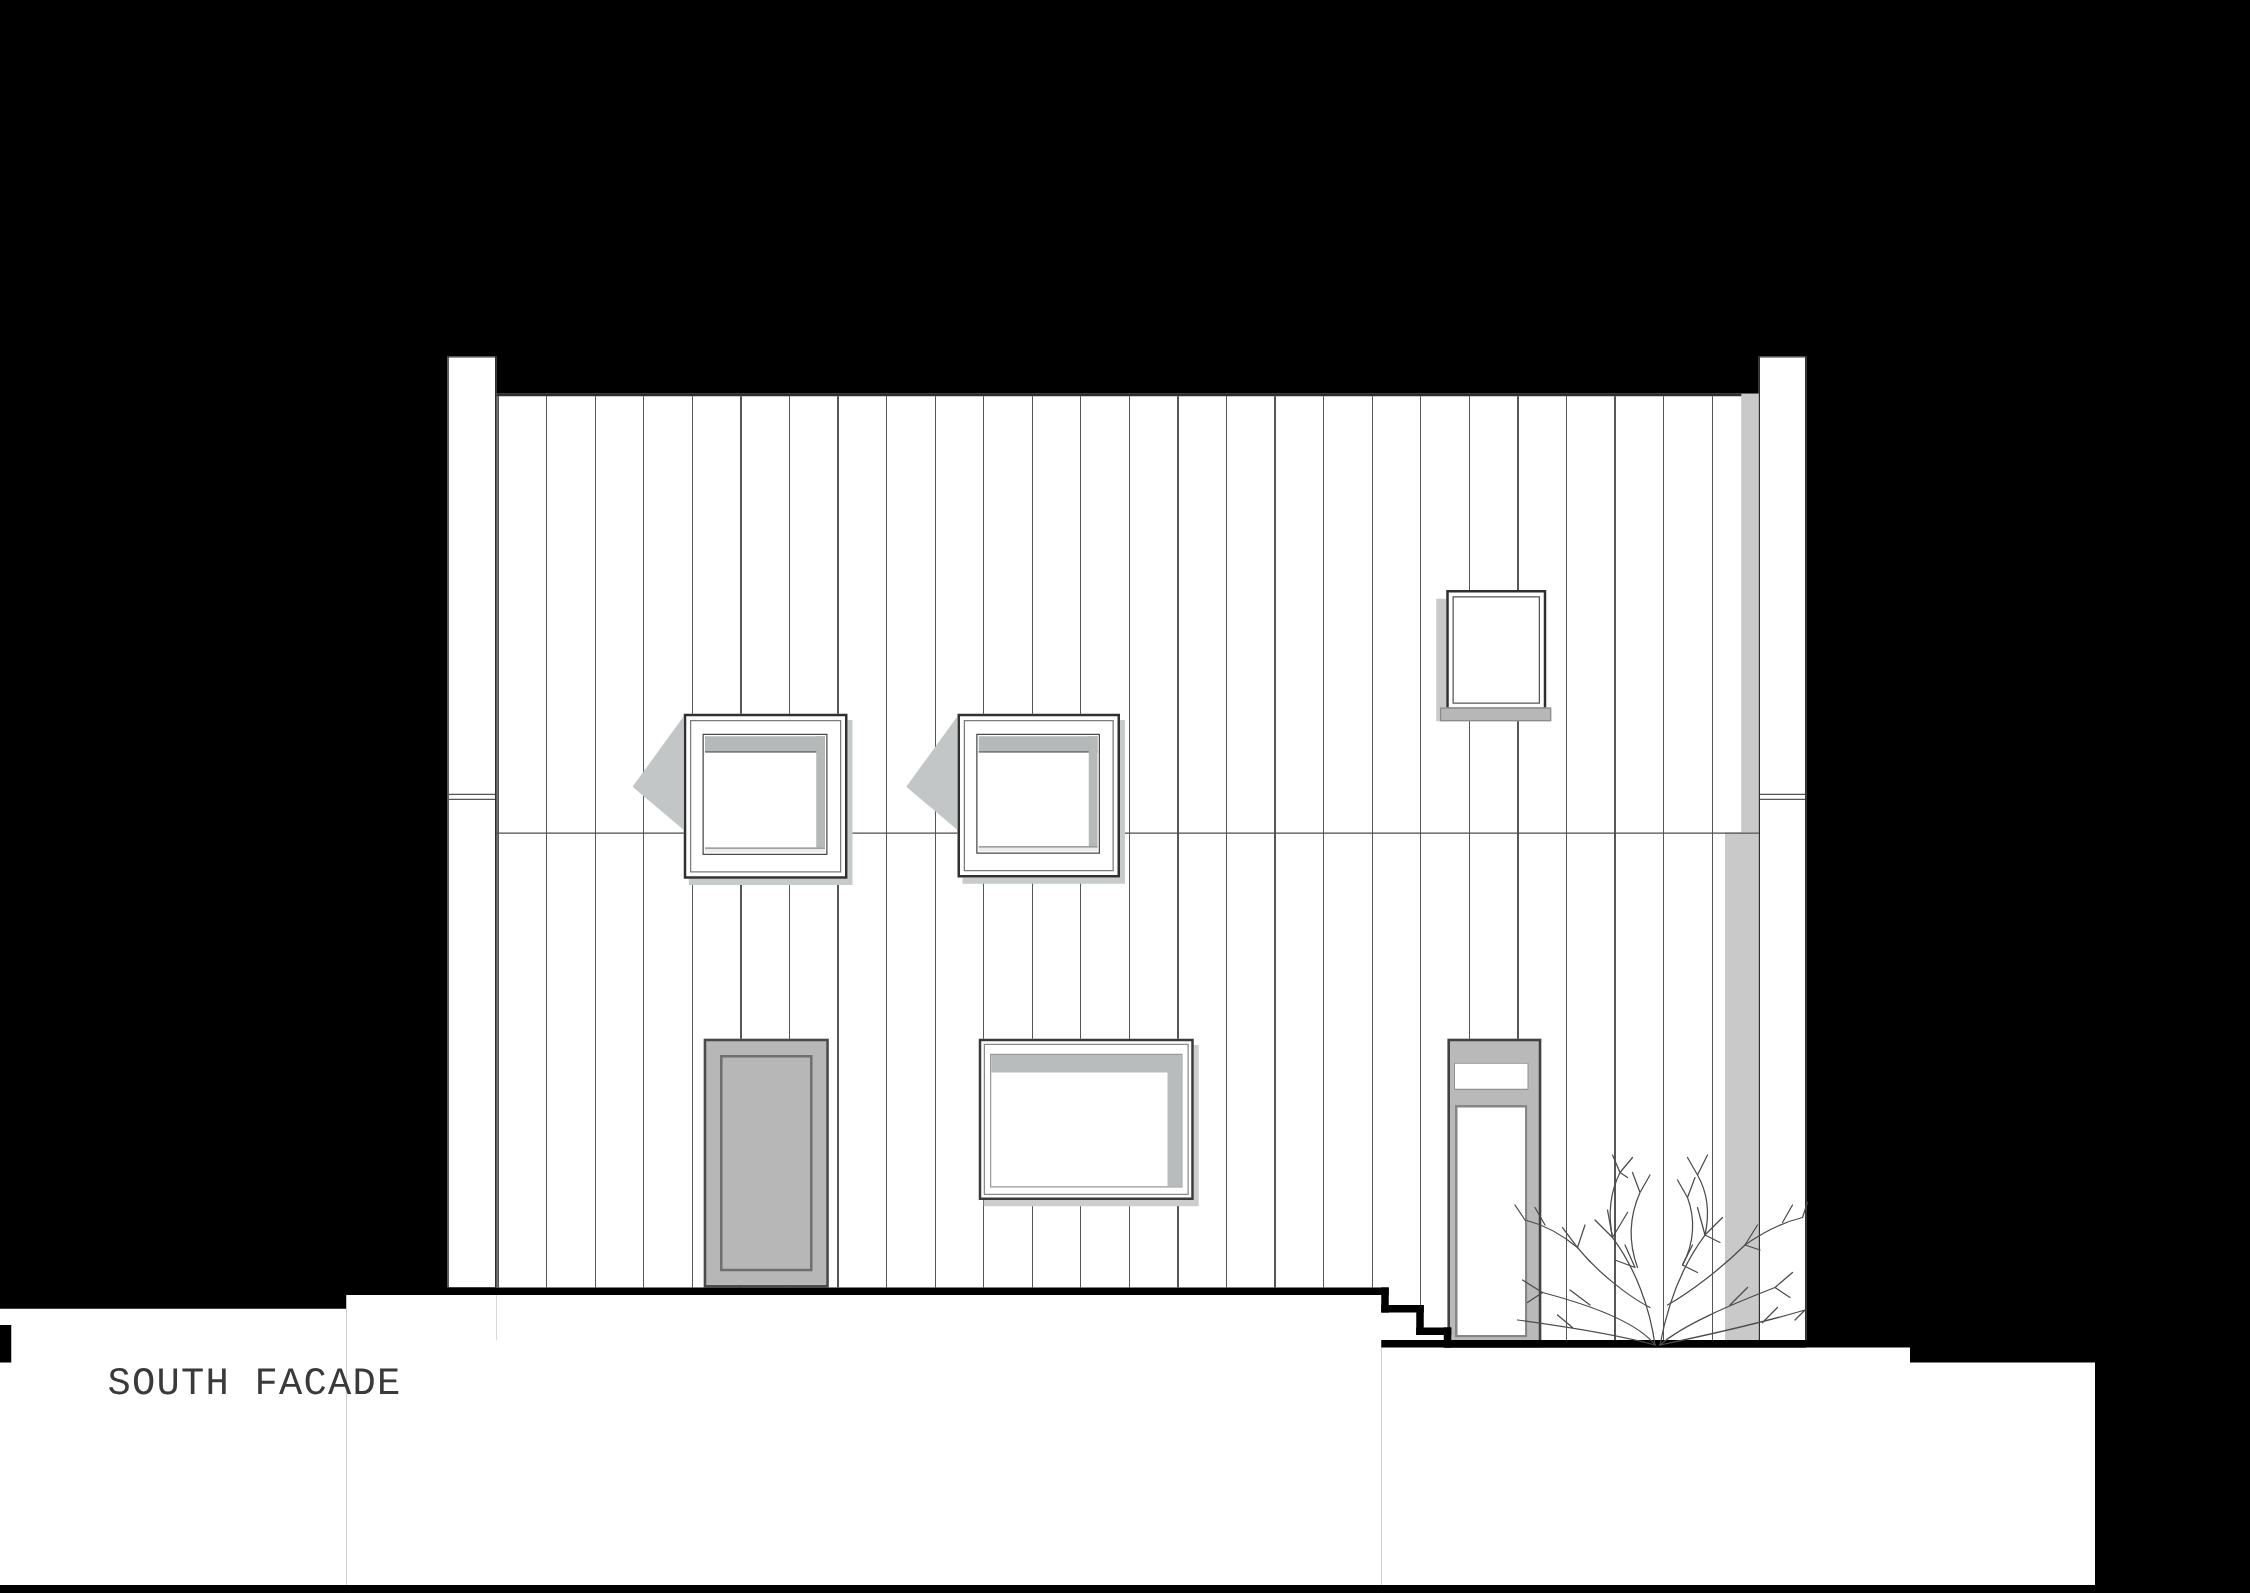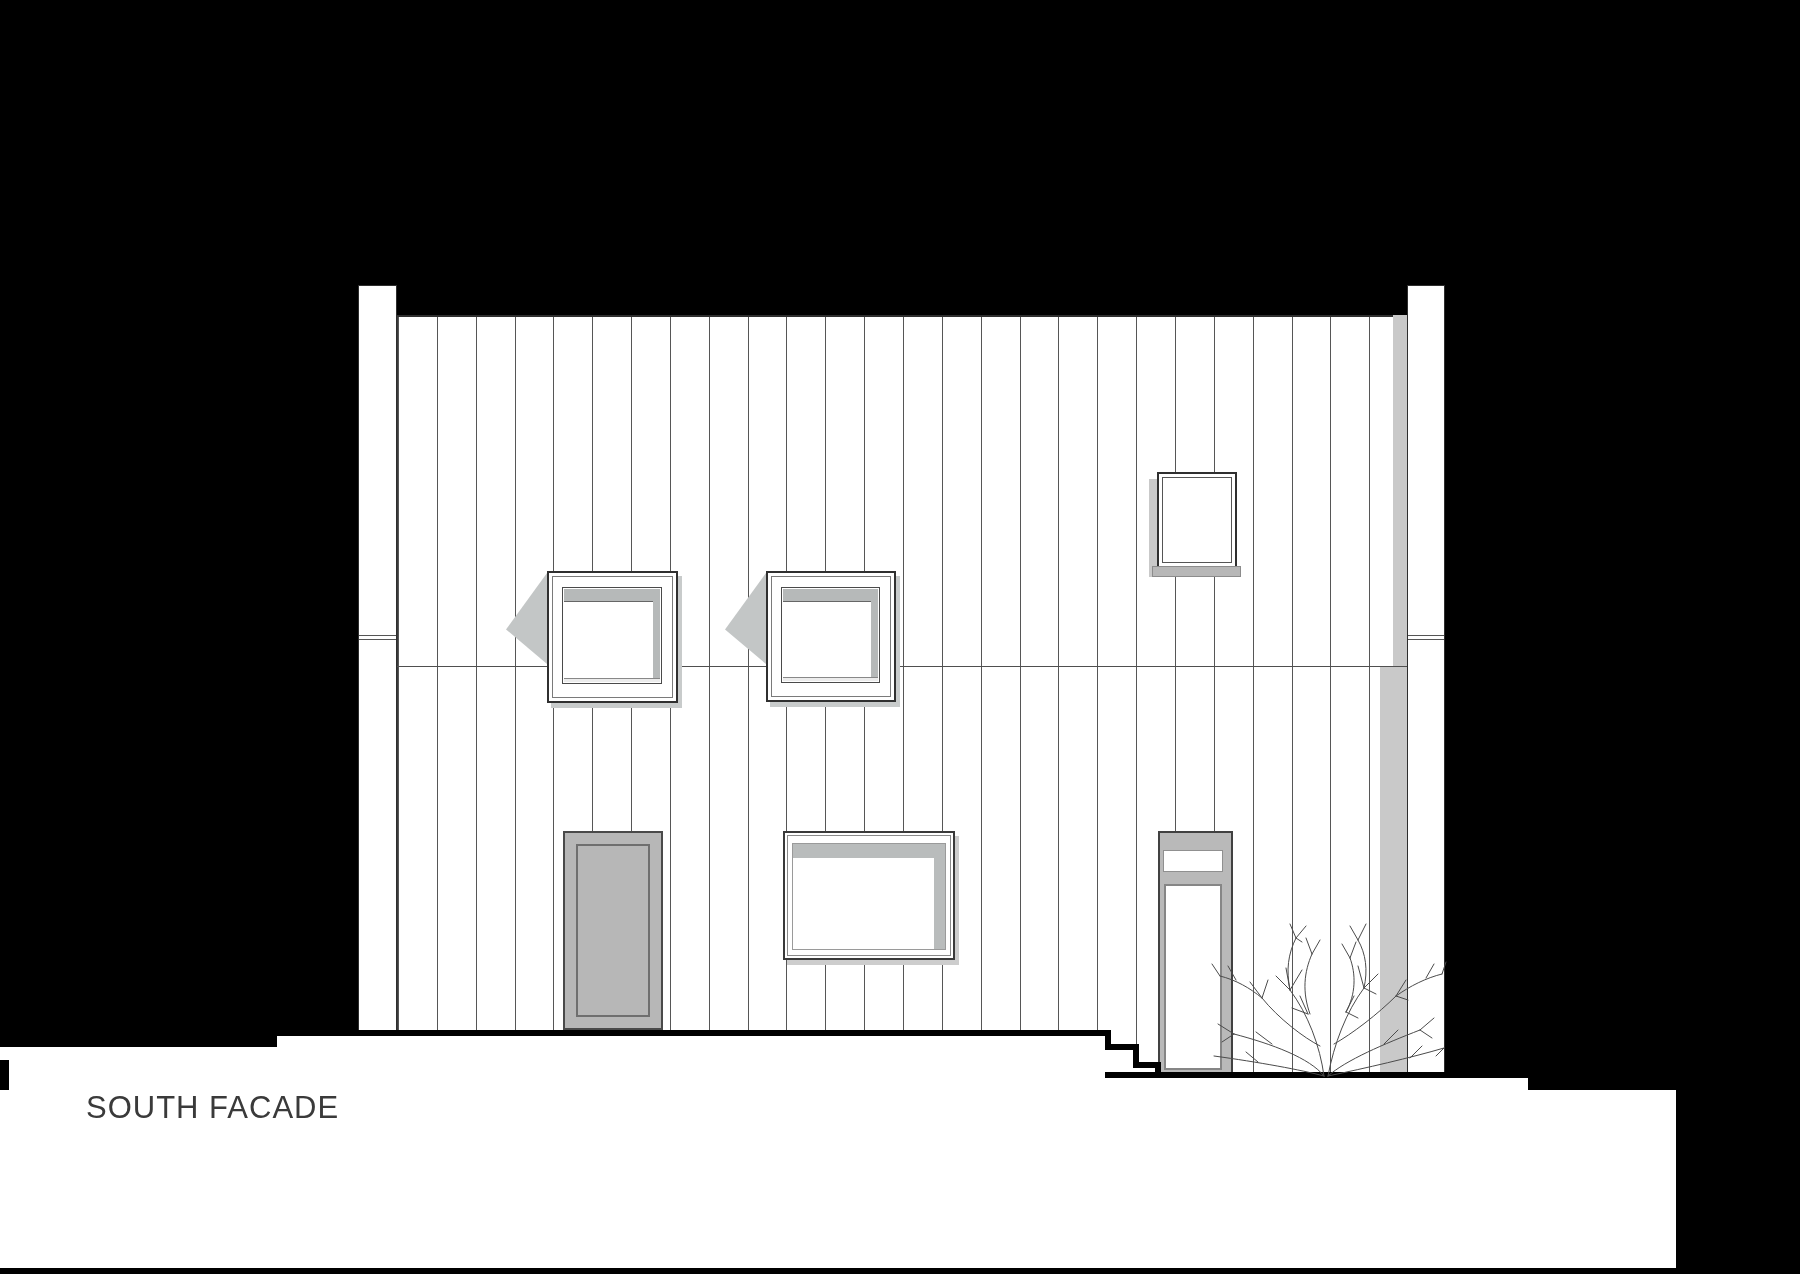--- a/index.html
+++ b/index.html
@@ -1,20 +1,20 @@
 <!DOCTYPE html>
 <html><head>
 <meta charset="utf-8">
 <style>
   * { box-sizing: border-box; margin: 0; padding: 0; }
   html,body { background:#000; }
   .canvas {
     position: relative; width: 1676px; height: 1274px;
     background: #000; overflow: hidden;
-    font-family: Liberation Sans, sans-serif;
+    font-family: Liberation Mono, monospace;
   }
   .abs { position: absolute; }
 
   
   .gw { background:#fff; }
   #gw1 { left:0;    top:1047px; width:277px;  height:221px; }
   #gw2 { left:277px; top:1036px; width:828px; height:232px; }
   #gw4 { left:1105px; top:1078px; width:423px; height:190px; }
   #gw5 { left:1528px; top:1090px; width:272px; height:178px; }
 

